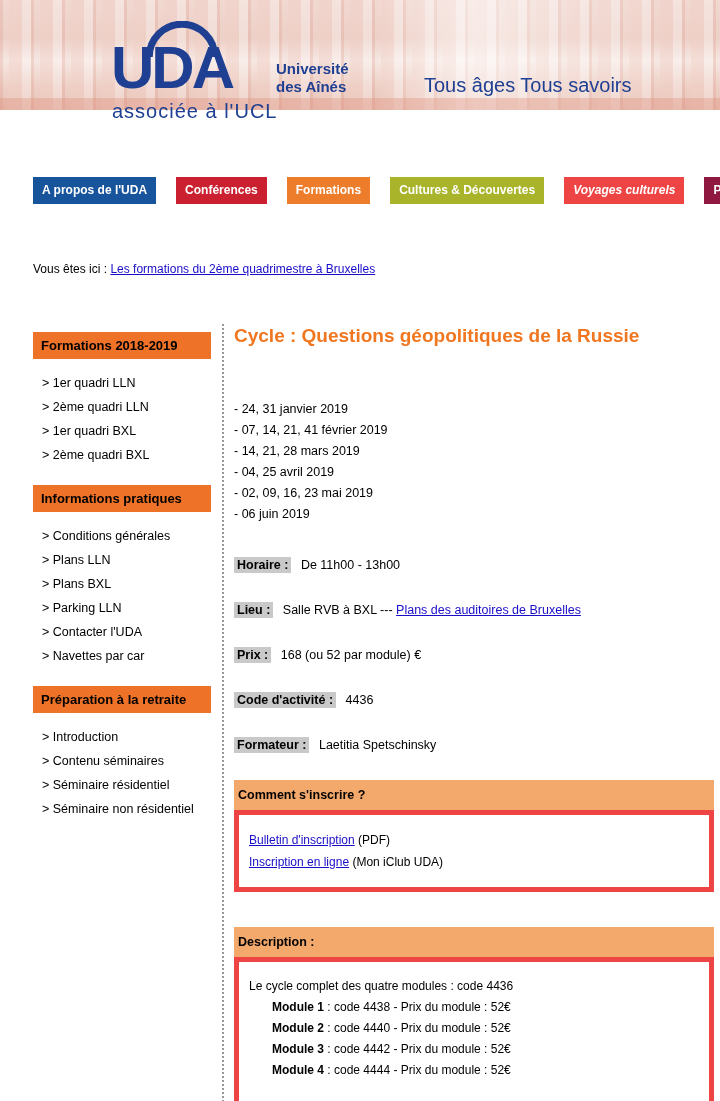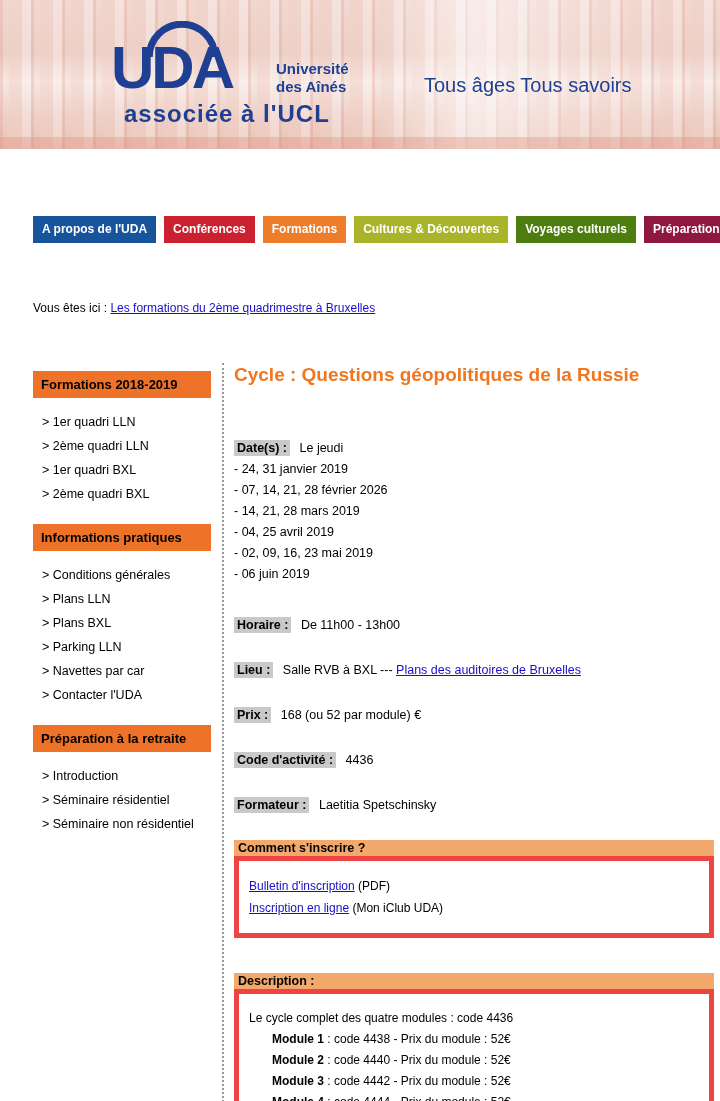--- a/index.html
+++ b/index.html
@@ -1,37 +1,37 @@
 <!DOCTYPE html>
 <html><head>
 <meta charset="utf-8">
 <style>
   * { margin:0; padding:0; box-sizing:border-box; }
   html,body { width:720px; height:1101px; overflow:hidden; background:#fff;
               font-family:"Liberation Sans", sans-serif; color:#000; }
 
   
-  .banner { position:relative; width:720px; height:149px;
+  .banner { position:relative; width:720px; height:110px;
     background:
       linear-gradient(0deg, rgba(224,150,132,.40) 0 12px, rgba(0,0,0,0) 12px),
       linear-gradient(90deg, rgba(255,255,255,0) 52%, rgba(255,255,255,.55) 66%, rgba(255,255,255,.20) 80%, rgba(255,255,255,0) 93%),
       repeating-linear-gradient(90deg, rgba(209,123,103,.18) 0 3px, rgba(255,255,255,0) 3px 9px, rgba(240,206,196,.38) 9px 22px, rgba(255,255,255,.28) 22px 31px),
       linear-gradient(180deg, #f1d8d1 0%, #edd0c7 35%, #f6e7e2 55%, #eed0c6 78%, #e9c4b8 100%);
   }
   .logo-arc { position:absolute; left:143px; top:21px; width:78px; height:36px; }
   .logo-acronym { position:absolute; left:111px; top:38px; font-size:60px; font-weight:bold;
                   letter-spacing:-3px; color:#1e3f92; line-height:1; }
   .logo-name { position:absolute; left:252px; top:60px; font-size:15px; font-weight:bold;
                color:#1e3f92; line-height:18px;padding-left:24px; }
-  .logo-sub { position:absolute; left:124px; top:100px; font-size:24px; letter-spacing:1px;
-              color:#1e3f92;font-weight:bold; }
+  .logo-sub { position:absolute; left:112px; top:100px; font-size:20px; letter-spacing:1px;
+              color:#1e3f92; }
   .tagline { position:absolute; left:424px; top:74px; font-size:20px; color:#1e3f92; }
 
   
-  .nav { display:flex; gap:8px; margin:67px 0 0 33px; white-space:nowrap; }
+  .nav { display:flex; gap:20px; margin:67px 0 0 33px; white-space:nowrap; }
   .nav-tab { flex:0 0 auto; height:27px; line-height:27px; padding:0 9px; color:#fff;
              font-size:12px; font-weight:bold; cursor:pointer; }
 
   
   .breadcrumb { margin:58px 0 0 33px; font-size:12px; }
   .crumb-link { color:#1a0dc8; text-decoration:underline; cursor:pointer; }
 
   
   .content-row { display:flex; align-items:stretch; margin:48px 0 0 33px; }
   .sidebar { flex:0 0 178px; width:178px; }
@@ -46,21 +46,21 @@
 
   
   .page-title { font-size:19px; font-weight:bold; color:#f0761f; margin:1px 0 52px; }
   .detail { font-size:12.5px; line-height:21px; margin-bottom:24px; }
   .detail-label { background:#c9c9c9; font-weight:bold; padding:1px 3px; }
   .detail-value { margin-left:6px; }
   .dates-block { margin-bottom:30px; }
   .text-link { color:#1a0dc8; text-decoration:underline; cursor:pointer; }
 
   .section-header { background:#f4a96c; font-weight:bold; font-size:12.5px;
-                    padding:1px 4px; margin-top:10px; }
+                    padding:8px 4px; margin-top:10px; }
   .section-header.desc { margin-top:35px; }
   .content-box { border:5px solid #ef4444; padding:14px 10px; font-size:12px; }
   .insc-line { line-height:22px; }
   .desc-box { padding-bottom:60px; }
   .desc-line { line-height:21px; }
   .module-name { font-weight:bold;padding-left:23px; }
 </style>
 </head>
 <body>
 
@@ -75,21 +75,21 @@
   </div>
   <div class="logo-sub">associée à l'UCL</div>
   <div class="tagline">Tous âges Tous savoirs</div>
 </div>
 
 <div class="nav">
   <div class="nav-tab" style="background-color: rgb(23, 84, 156);">A propos de l'UDA</div>
   <div class="nav-tab" style="background-color: rgb(203, 32, 48);">Conférences</div>
   <div class="nav-tab" style="background-color: rgb(238, 125, 43);">Formations</div>
   <div class="nav-tab" style="background-color: rgb(169, 180, 43);">Cultures &amp; Découvertes</div>
-  <div class="nav-tab" style="background-color: #4d7c0f;">Voyages culturels</div>
+  <div class="nav-tab" style="background-color: #ef4444; font-style: italic;">Voyages culturels</div>
   <div class="nav-tab" style="background-color: rgb(142, 24, 64);">Préparation à la retraite</div>
 </div>
 
 <div class="breadcrumb">
   <span>Vous êtes ici :</span>
   <span class="crumb-link">Les formations du 2ème quadrimestre à Bruxelles</span>
 </div>
 
 <div class="content-row">
 
@@ -98,41 +98,38 @@
     <div class="side-link">&gt; 1er quadri LLN</div>
     <div class="side-link">&gt; 2ème quadri LLN</div>
     <div class="side-link">&gt; 1er quadri BXL</div>
     <div class="side-link">&gt; 2ème quadri BXL</div>
 
     <div class="side-header later">Informations pratiques</div>
     <div class="side-link">&gt; Conditions générales</div>
     <div class="side-link">&gt; Plans LLN</div>
     <div class="side-link">&gt; Plans BXL</div>
     <div class="side-link">&gt; Parking LLN</div>
+    <div class="side-link">&gt; Contacter l'UDA</div>
     <div class="side-link">&gt; Navettes par car</div>
-    <div class="side-link">&gt; Contacter l'UDA</div>
 
     <div class="side-header later">Préparation à la retraite</div>
     <div class="side-link">&gt; Introduction</div>
+    <div class="side-link">&gt; Contenu séminaires</div>
     <div class="side-link">&gt; Séminaire résidentiel</div>
     <div class="side-link">&gt; Séminaire non résidentiel</div>
   </div>
 
   <div class="divider"></div>
 
   <div class="main">
     <div class="page-title">Cycle : Questions géopolitiques de la Russie</div>
 
     <div class="detail dates-block">
-      <div>
-        <span class="detail-label">Date(s) :</span>
-        <span class="detail-value">Le jeudi</span>
-      </div>
       <div>- 24, 31 janvier 2019</div>
-      <div>- 07, 14, 21, 28 février 2026</div>
+      <div>- 07, 14, 21, 41 février 2019</div>
       <div>- 14, 21, 28 mars 2019</div>
       <div>- 04, 25 avril 2019</div>
       <div>- 02, 09, 16, 23 mai 2019</div>
       <div>- 06 juin 2019</div>
     </div>
 
     <div class="detail">
       <span class="detail-label">Horaire :</span>
       <span class="detail-value">De 11h00 - 13h00</span>
     </div>

